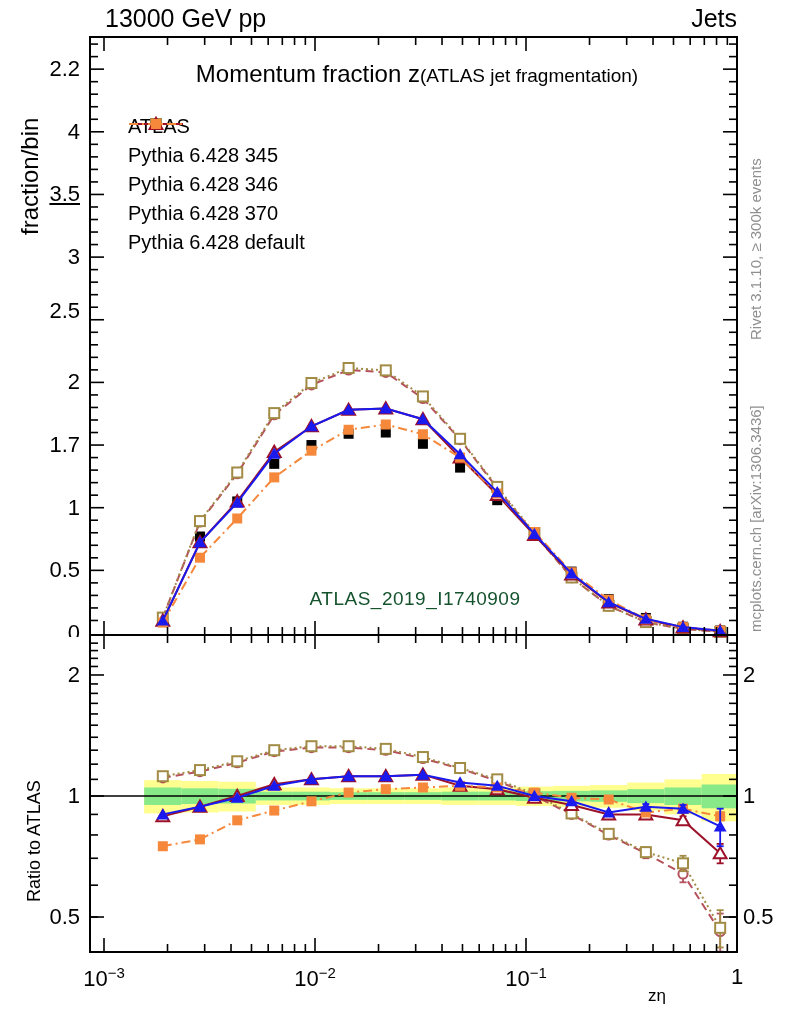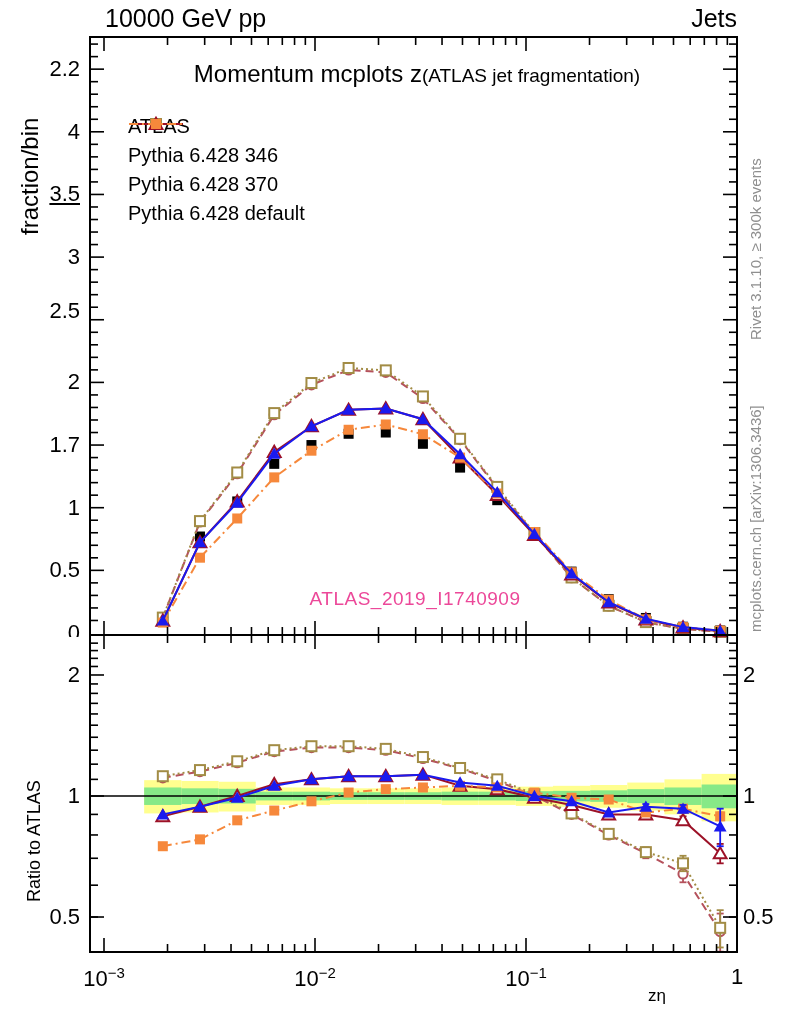--- a/index.html
+++ b/index.html
@@ -8,21 +8,21 @@
   svg{position:absolute;left:0;top:0;}
   .hdr-left{position:absolute;left:105px;top:4px;font-size:25px;}
   .hdr-right{position:absolute;right:49px;top:4px;font-size:25px;}
   .title{position:absolute;left:417px;top:60px;transform:translateX(-50%);white-space:nowrap;font-size:24px;}
   .title .sub{font-size:19px;margin-top:10px;}
   .legend{position:absolute;left:128px;top:112px;}
   .legend-row{display:flex;align-items:center;height:29px;}
   .legend-sample{width:56px;height:24px;margin-right:22px;flex:0 0 56px;}
   .legend-label{font-size:20px;white-space:nowrap;}
   .watermark{position:absolute;left:415px;top:588px;transform:translateX(-50%);
-             font-size:19px;color:#ec4899;letter-spacing:0.5px;}
+             font-size:19px;color:#14532d;letter-spacing:0.5px;}
   .ylabel-top{position:absolute;left:16px;top:235px;transform:rotate(-90deg);
               transform-origin:top left;font-size:24px;white-space:nowrap;}
   .ylabel-ratio{position:absolute;left:24px;top:902px;transform:rotate(-90deg);
               transform-origin:top left;font-size:18px;white-space:nowrap;}
   .xlabel{position:absolute;left:648px;top:986px;width:100px;text-align:left;font-size:17px;}
   .note{position:absolute;color:#8f8f8f;font-size:15px;white-space:nowrap;
         transform:rotate(-90deg);transform-origin:top left;}
   .note-top{left:747px;top:340px;}
   .note-bottom{left:747px;top:632px;}
   #yticks-top{position:absolute;left:0;top:25px;width:86px;height:612px;overflow:hidden;}
@@ -34,21 +34,21 @@
          text-align:left;font-size:22px;}
   #yticks-ratio-left .ytick-r{text-align:right;right:6px;left:auto;}
   #xticks{position:absolute;left:0;top:958px;width:672px;height:44px;}
   .xtick{position:absolute;width:80px;text-align:center;font-size:22px;}
   .xtick sup{font-size:15px;}
 </style>
 </head>
 <body>
 
 <div class="page">
-  <div class="hdr-left">10000 GeV pp</div>
+  <div class="hdr-left">13000 GeV pp</div>
   <div class="hdr-right">Jets</div>
 
   <svg id="plot-svg" width="786" height="1024">
       <g>
         <rect x="144.15998831393148" y="780.1555240911929" width="37.23464931748981" height="33.271747068315335" fill="#ffff8f"></rect>
         <rect x="181.3946376314213" y="780.9545478278693" width="37.20881273036622" height="31.510812459051067" fill="#ffff8f"></rect>
         <rect x="218.6034503617875" y="781.7572452498116" width="37.137389383337336" height="29.751474935476153" fill="#ffff8f"></rect>
         <rect x="255.74083974512484" y="787.4819017738849" width="37.10765246909972" height="17.473208899998212" fill="#ffff8f"></rect>
         <rect x="292.84849221422456" y="787.4819017738849" width="37.17907581612832" height="17.473208899998212" fill="#ffff8f"></rect>
         <rect x="330.0275680303529" y="788.3152512402768" width="37.16583842274076" height="15.723393383057214" fill="#ffff8f"></rect>
@@ -582,28 +582,35 @@
         <line x1="737" y1="658.3460823094731" x2="729" y2="658.3460823094731" stroke="#000" stroke-width="1.6"></line>
         <line x1="90" y1="650.5854099209276" x2="98" y2="650.5854099209276" stroke="#000" stroke-width="1.6"></line>
         <line x1="737" y1="650.5854099209276" x2="729" y2="650.5854099209276" stroke="#000" stroke-width="1.6"></line>
         <line x1="90" y1="643.1550808319344" x2="98" y2="643.1550808319344" stroke="#000" stroke-width="1.6"></line>
         <line x1="737" y1="643.1550808319344" x2="729" y2="643.1550808319344" stroke="#000" stroke-width="1.6"></line>
         <rect x="90" y="37" width="647" height="598" fill="none" stroke="#000" stroke-width="2"></rect>
         <rect x="90" y="635" width="647" height="317" fill="none" stroke="#000" stroke-width="2"></rect>
       </g>
     </svg>
 
-  <div class="title"><span>Momentum mcplots z</span><span class="sub">(ATLAS jet fragmentation)</span></div>
+  <div class="title"><span>Momentum fraction z</span><span class="sub">(ATLAS jet fragmentation)</span></div>
 
   <div class="legend" id="legend">
       <div class="legend-row">
         <svg width="56" height="24" class="legend-sample">
           <rect x="23" y="7" width="10" height="10" fill="#000000" stroke="#000000" stroke-width="0"></rect>
         </svg>
         <span class="legend-label">ATLAS</span>
+      </div>
+      <div class="legend-row">
+        <svg width="56" height="24" class="legend-sample">
+          <line x1="1" y1="12" x2="55" y2="12" stroke="#b5515c" stroke-width="2" stroke-dasharray="8,5"></line>
+          <circle cx="28" cy="12" r="4.6" fill="#fff" stroke="#b5515c" stroke-width="2"></circle>
+        </svg>
+        <span class="legend-label">Pythia 6.428 345</span>
       </div>
       <div class="legend-row">
         <svg width="56" height="24" class="legend-sample">
           <line x1="1" y1="12" x2="55" y2="12" stroke="#a28c45" stroke-width="2" stroke-dasharray="2,3"></line>
           <rect x="23" y="7" width="10" height="10" fill="#fff" stroke="#a28c45" stroke-width="2"></rect>
         </svg>
         <span class="legend-label">Pythia 6.428 346</span>
       </div>
       <div class="legend-row">
         <svg width="56" height="24" class="legend-sample">

